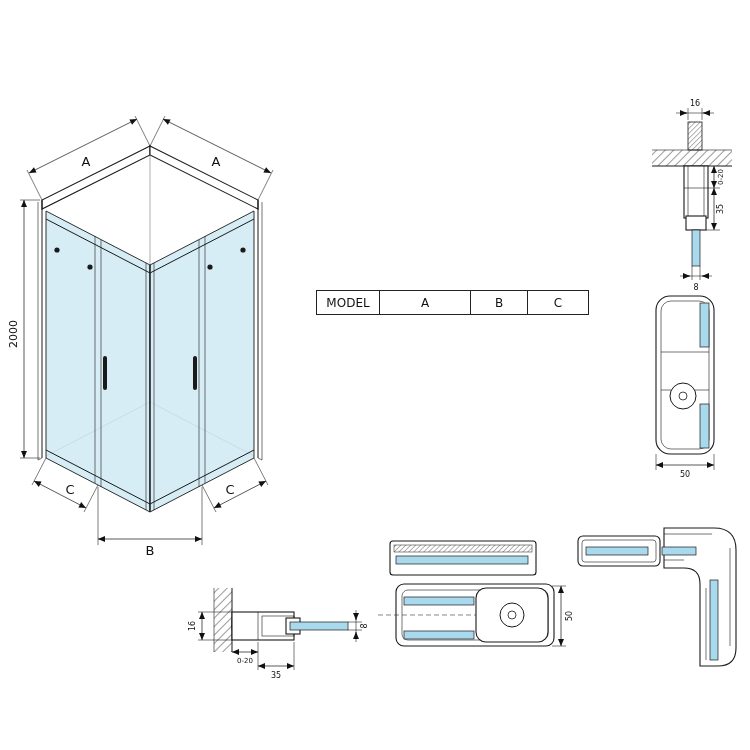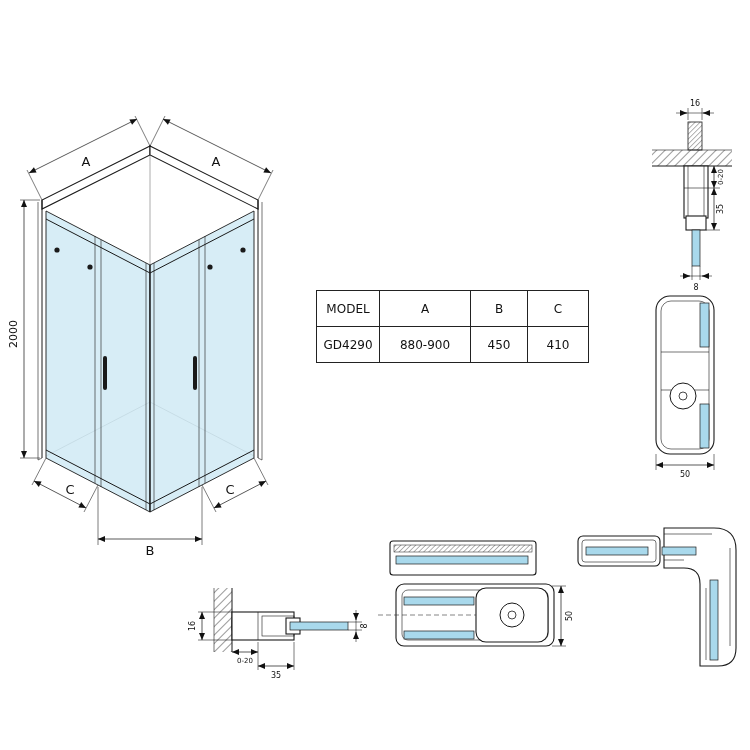--- a/index.html
+++ b/index.html
@@ -2,21 +2,21 @@
 <html><head>
 <meta charset="utf-8">
 <style>
   html,body{margin:0;padding:0;background:#fff;}
   .sheet{position:relative;width:750px;height:750px;background:#fff;
          font-family:"DejaVu Sans",sans-serif;overflow:hidden;}
   .drawing{position:absolute;left:0;top:0;}
   .size-table{position:absolute;left:316px;top:290px;border-collapse:collapse;
               font-size:12px;color:#111;background:#fff;}
   .size-table th,.size-table td{border:1px solid #222;text-align:center;
-              padding:10px 6px;font-weight:400;height:15px;white-space:nowrap;}
+              padding:4px 6px;font-weight:400;height:15px;white-space:nowrap;}
   .c-model{width:50px}.c-a{width:78px}.c-b{width:44px}.c-c{width:48px}
   svg text{fill:#111;font-family:"DejaVu Sans",sans-serif;}
   .ln{stroke:#1a1a1a;stroke-width:1;fill:none;}
   .ln-thin{stroke:#1a1a1a;stroke-width:0.6;fill:none;}
   .ln-ghost{stroke:#666;stroke-width:0.55;fill:none;}
   .dim{stroke:#111;stroke-width:0.7;fill:none;}
   .ext{stroke:#111;stroke-width:0.55;fill:none;}
   .glass-face{fill:rgba(205,233,244,0.8);stroke:#1a1a1a;stroke-width:0.9;}
   .glass-bar{fill:#a9d9ec;stroke:#1a1a1a;stroke-width:0.7;}
   .profile{fill:#fff;stroke:#1a1a1a;stroke-width:1.1;}
@@ -243,22 +243,16 @@
 <table class="size-table">
   <thead>
     <tr>
       <th class="c-model">MODEL</th>
       <th class="c-a">A</th>
       <th class="c-b">B</th>
       <th class="c-c">C</th>
     </tr>
   </thead>
   <tbody>
-    <tr>
-      <td>GD4290</td>
-      <td>880-900</td>
-      <td>450</td>
-      <td>410</td>
-    </tr>
   </tbody>
 </table>
 
 </div>
 
 </body></html>

